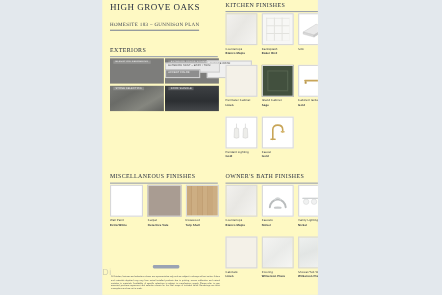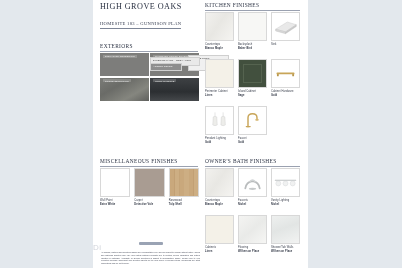--- a/index.html
+++ b/index.html
@@ -3,22 +3,22 @@
 <meta charset="utf-8">
 <style>
   html,body{margin:0;padding:0;}
   body{
     width:402px;height:268px;overflow:hidden;
     background:#e3e8ed;
     font-family:"Liberation Sans",sans-serif;
     position:relative;
   }
   .page{
-    position:absolute;left:93px;top:0;width:215px;height:268px;
-    background:#ffffff;
+    position:absolute;left:93px;top:0;width:196px;height:268px;
+    background:#fef9c3;
     overflow:hidden;
   }
   
   .hdr{position:absolute;left:7px;top:2px;width:100px;}
   .hdr-title{
     font-family:"Liberation Serif",serif;
     font-size:8.2px;letter-spacing:.45px;color:#2a3142;
     white-space:nowrap;
   }
   .hdr-sub{

